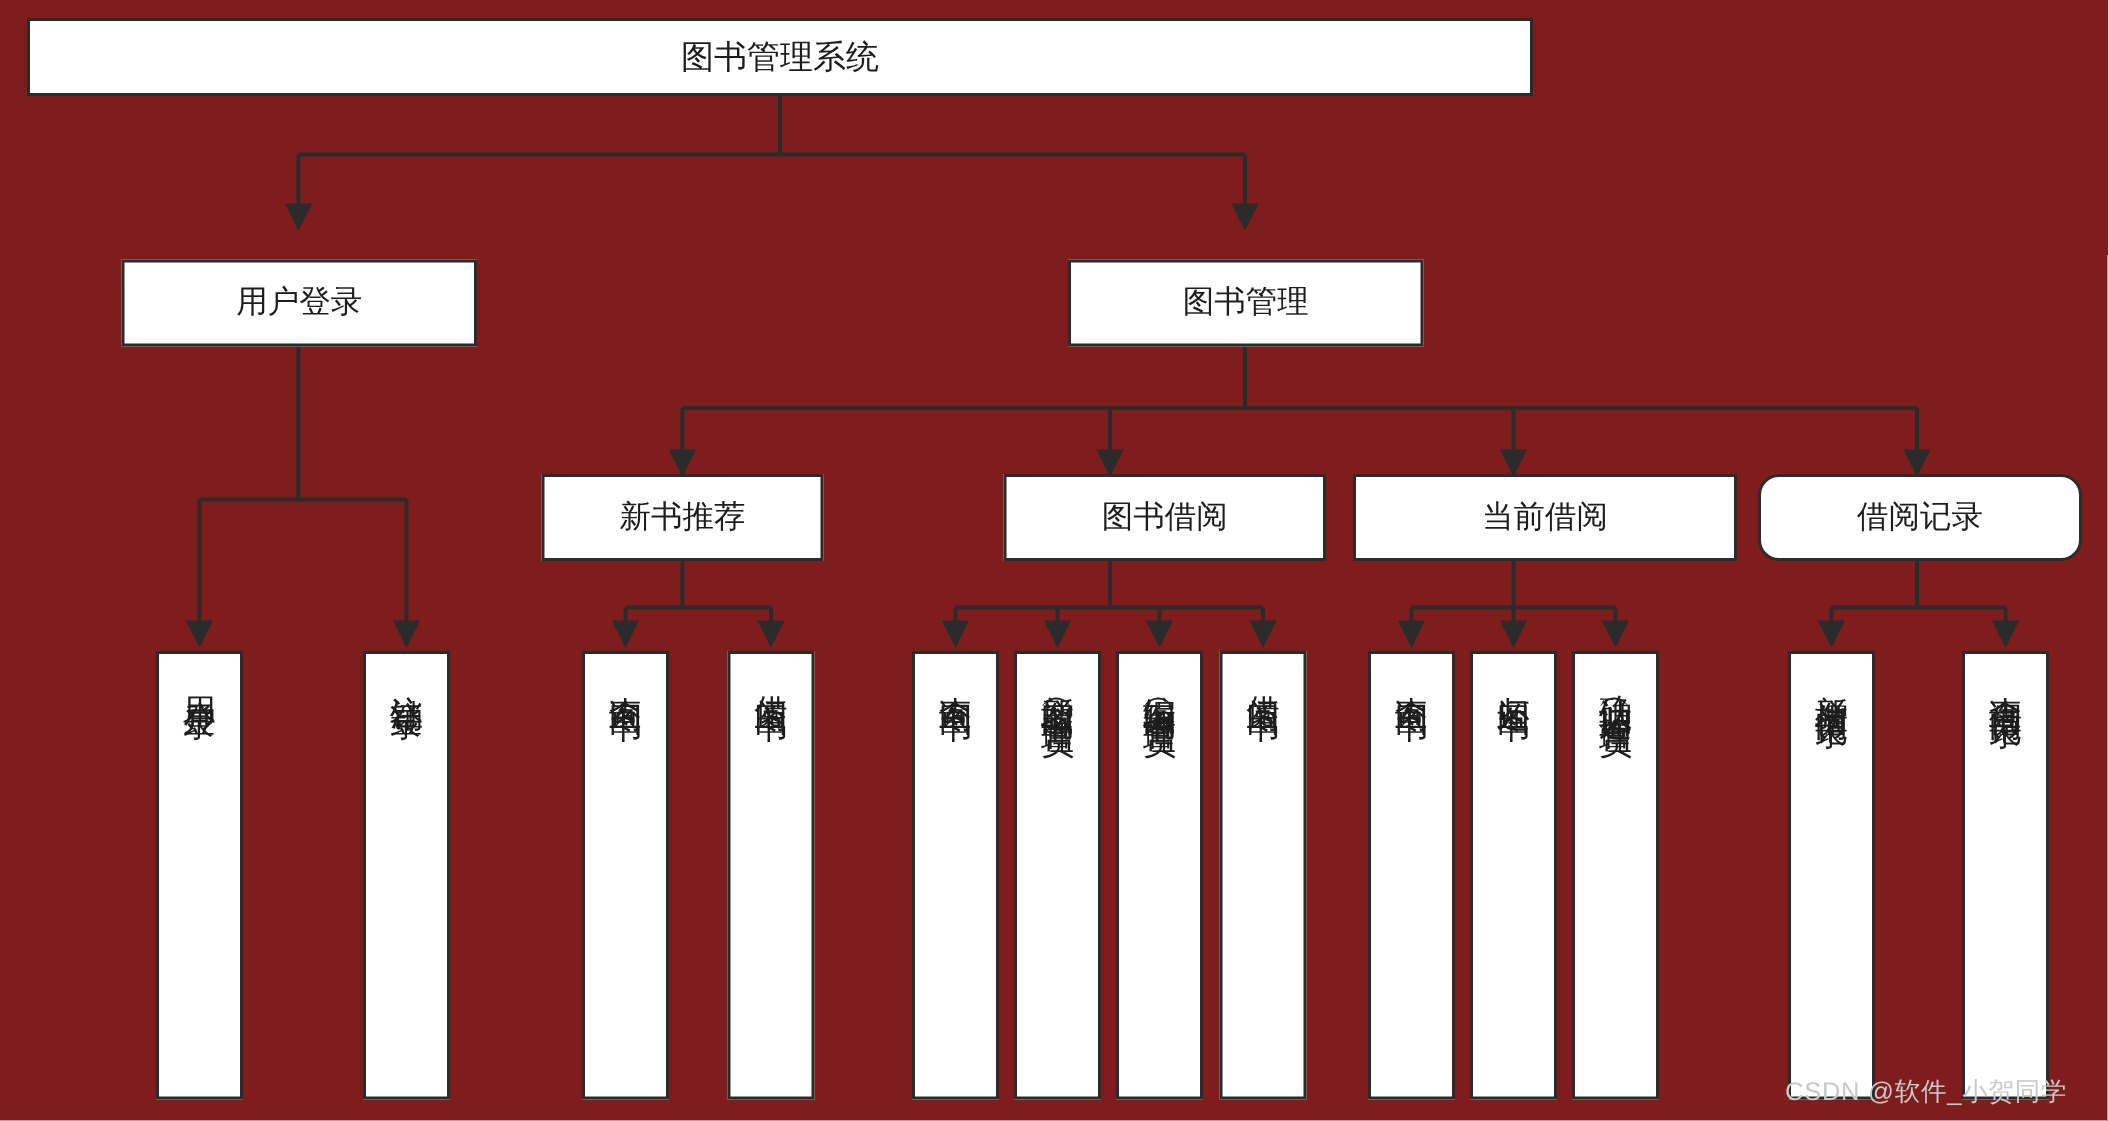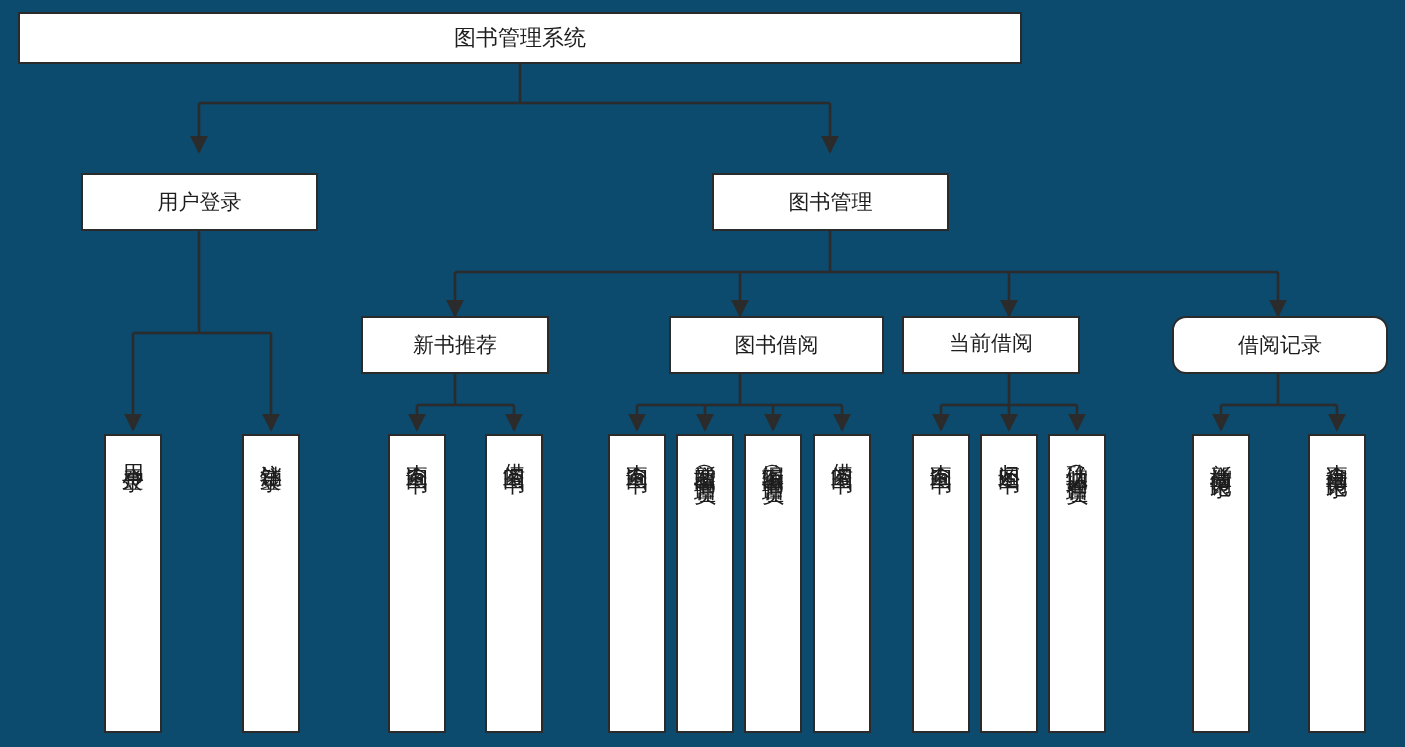--- a/index.html
+++ b/index.html
@@ -8,21 +8,21 @@
     padding: 0;
     background: #ffffff;
   }
   body {
     font-family: "Liberation Sans", "DejaVu Sans", sans-serif;
   }
   #canvas {
     position: relative;
     width: 1405px;
     height: 747px;
-    background: #0c4a6e;
+    background: #7f1d1d;
     overflow: hidden;
   }
   svg#edges {
     position: absolute;
     left: 0;
     top: 0;
     width: 1405px;
     height: 747px;
     pointer-events: none;
   }
@@ -137,21 +137,21 @@
   <div class="node horiz" style="left:712px; top:173px; width:237px; height:58px;">
     <span class="label">图书管理</span>
   </div>
 
   <div class="node horiz" style="left:361px; top:316px; width:188px; height:58px;">
     <span class="label">新书推荐</span>
   </div>
   <div class="node horiz" style="left:633px; top:316px; width:215px; height:58px;margin-left:36px;">
     <span class="label">图书借阅</span>
   </div>
-  <div class="node horiz" style="left:902px; top:316px; width:178px; height:58px;font-family:Liberation Mono, monospace;">
+  <div class="node horiz" style="left:902px; top:316px; width:256px; height:58px;">
     <span class="label">当前借阅</span>
   </div>
   <div class="node horiz" style="left:1172px; top:316px; width:216px; height:58px;border-radius:14px;">
     <span class="label">借阅记录</span>
   </div>
 
   <div class="node vert" style="left:104px; top:434px; width:58px; height:299px;">
     <span class="label">用户登录</span>
   </div>
   <div class="node vert" style="left:242px; top:434px; width:58px; height:299px;">
@@ -188,14 +188,15 @@
     <span class="label">确认归还（管理员）</span>
   </div>
 
   <div class="node vert" style="left:1192px; top:434px; width:58px; height:299px;">
     <span class="label">新增借阅记录</span>
   </div>
   <div class="node vert" style="left:1308px; top:434px; width:58px; height:299px;">
     <span class="label">查询借阅记录</span>
   </div>
 
+  <div class="watermark" style="left:1190px; top:716px;">CSDN @软件_小贺同学</div>
 
 </div>
 
 </body></html>

